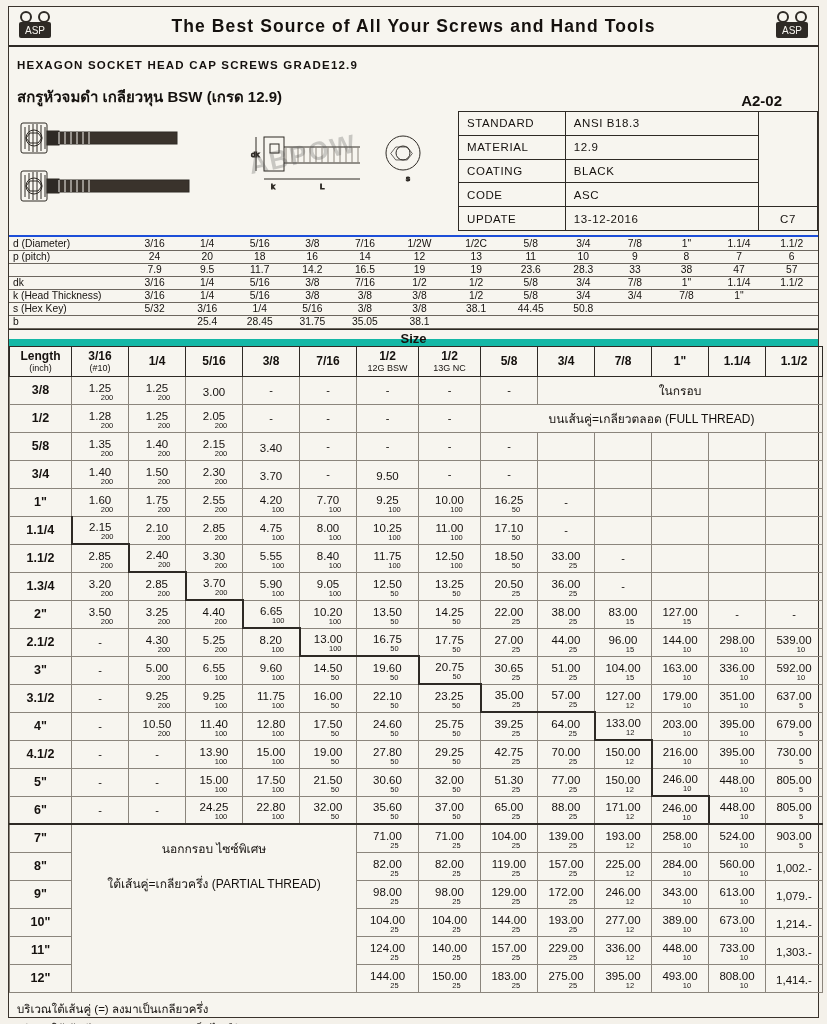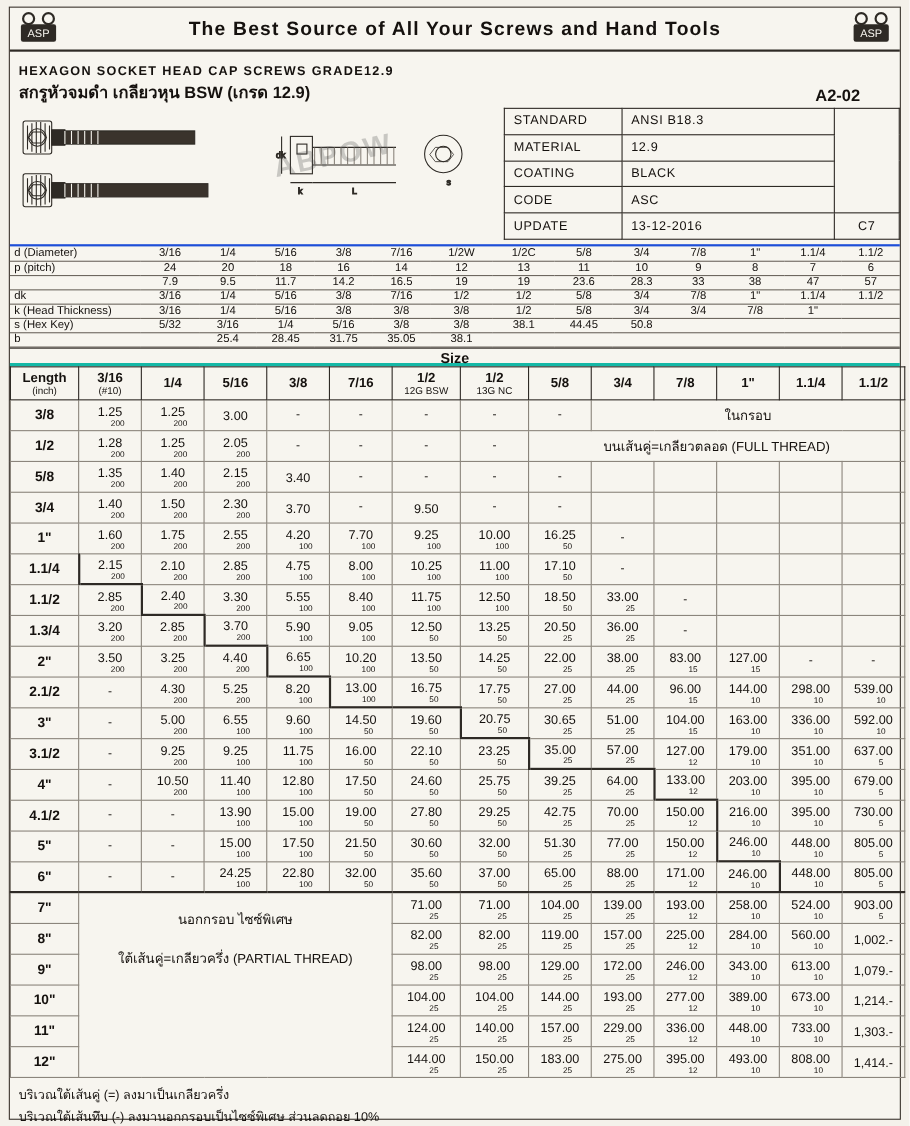--- a/index.html
+++ b/index.html
@@ -57,20 +57,21 @@
     font-size: 11.5px;
     letter-spacing: 1.2px;
     font-weight: 600;
   }
   .t-row {
     display: flex; align-items: flex-end; justify-content: space-between;
   }
   .t-thai {
     font-size: 15px; font-weight: bold;
     padding-top: 1px;
+    margin-top: 13px;
   }
   .t-code {
     font-size: 15px; font-weight: bold;
     padding-right: 30px;
   }
   
   .specarea {
     display: flex;
     margin-top: 2px;
     height: 122px;
@@ -114,21 +115,21 @@
     text-align: center;
     font-size: 10.3px;
     padding: 0;
   }
   table.ptab td.pname {
     text-align: left; padding-left: 4px; width: 118px;
     border-bottom: 1px solid #6d675f;
   }
   .sizehdr {
     text-align: center; font-weight: bold; font-size: 13px;
-    border-bottom: 3px solid #14b8a6;
+    border-bottom: 7px solid #14b8a6;
     border-top: 1px solid #2e2a25;
     height: 17px; line-height: 17px;
   }
   
   table.main {
     width: 100%;
     border-collapse: collapse;
     table-layout: fixed;
     font-size: 11px;
   }

